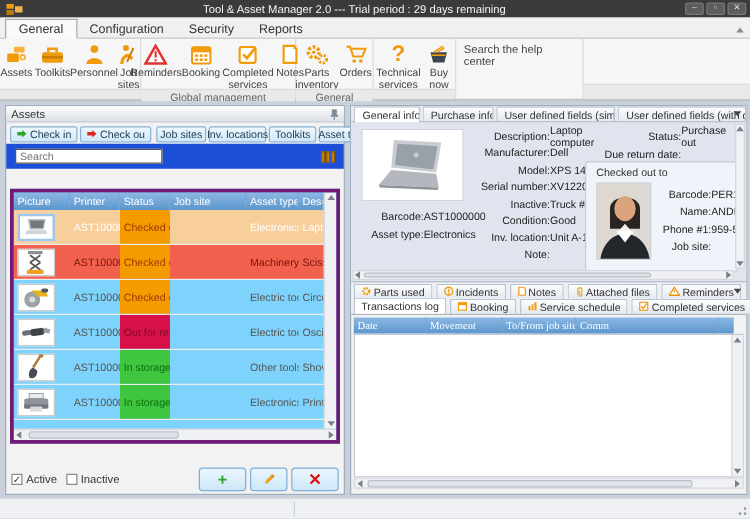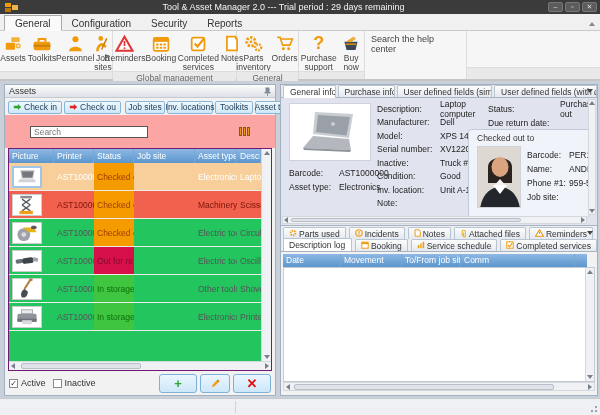--- a/index.html
+++ b/index.html
@@ -39,26 +39,26 @@
   .panel { position:absolute; top:3px; background:#f2f2f2; border:1px solid #9fb0c0; }
 
   
   .left-panel { left:4px; width:272px; height:312px; display:flex; flex-direction:column; }
   .lp-header { height:13px; background:linear-gradient(#fdfdfd,#dde1e6); border-bottom:1px solid #c3cad2; display:flex; align-items:center; padding:0 4px; font-size:9px; color:#333; }
   .lp-header .sp { flex:1; }
   .lp-toolbar { height:17px; display:flex; align-items:center; padding:2px 3px 1px; gap:2px; }
   .tbtn { height:13px; background:linear-gradient(#eef8ff,#cfe8f8); border:1px solid #8ab4d6; border-radius:2px; font-size:8.5px; color:#1d3a52; display:flex; align-items:center; justify-content:center; padding:0 4px; white-space:nowrap; }
   .tbtn svg { margin-right:2px; }
   .tb-gap { flex:1; }
-  .search-strip { height:33px; background:#fca5a5; display:flex; align-items:center; padding:0 25px; }
+  .search-strip { height:20px; background:#1d4ed8; display:flex; align-items:center; padding:0 7px; }
   .search-input { width:118px; height:12px; background:#fff; border:1px solid #555; font-size:8.5px; color:#999; padding:0 3px; font-family:"Liberation Sans",sans-serif; }
   .cols-icon { margin-left:auto; display:flex; gap:1px; }
   .cols-icon i { width:3px; height:9px; background:#e8940c; border:0.5px solid #8a5a00; }
 
-  .table-frame { flex:1; margin:0 3px; background:#22c55e; border:1px solid #701a75; position:relative; display:flex; flex-direction:column; overflow:hidden; }
+  .table-frame { flex:1; margin:16px 3px; background:#7dd3fc; border:3px solid #701a75; position:relative; display:flex; flex-direction:column; overflow:hidden; }
   .agrid { display:grid; grid-template-columns:45px 40px 40px 61px 42px 1fr; }
   .ahead { height:14px; background:linear-gradient(#8db8e4,#5b96cd); color:#fff; margin-right:10px; }
   .ahead > div { padding:2px 3px 0; font-size:8.5px; border-right:1px solid #7aa6d2; overflow:hidden; white-space:nowrap; }
   .arow { height:28px; margin-right:10px; border-bottom:1px solid #ececec; color:#555; }
   .arow > div { padding:0 3px; font-size:8.5px; display:flex; align-items:center; overflow:hidden; white-space:nowrap; }
   .picbox { width:30px; height:22px; background:#fff; border:1px solid #ccc; display:flex; align-items:center; justify-content:center; }
   .arow.sel { background:#f8cf9b; color:#fff; }
   .arow.sel .picbox { border:2px solid #9fc6e8; }
   .arow.alert { background:#f2614d; color:#7a150a; }
   .stc { font-weight:normal; }
@@ -86,47 +86,47 @@
   
   .right-panel { left:280px; width:318px; height:312px; background:#f2f2f2; display:flex; flex-direction:column; }
   .dtabs { height:13px; display:flex; align-items:flex-end; padding-left:2px; gap:2px; position:relative; background:#e8eaee; border-bottom:1px solid #aab4c0; }
   .dtab { font-size:8.5px; color:#333; padding:1px 6px 0; background:linear-gradient(#fcfcfc,#e4e9f0); border:1px solid #b9c4d2; border-bottom:none; border-radius:2px 2px 0 0; height:12px; white-space:nowrap; overflow:hidden; }
   .dtab.active { background:#fff; height:13px; margin-bottom:-1px; }
   .dd-arrow { position:absolute; right:4px; bottom:4px; width:0; height:0; border-left:3px solid transparent; border-right:3px solid transparent; border-top:4px solid #444; }
 
   .detail { height:128px; background:#e1e4ee; position:relative; font-size:8.5px; color:#222; border-bottom:1px solid #aab4c0; }
   .photo-box { position:absolute; left:8px; top:5px; width:82px; height:58px; background:#fff; border:1px solid #cdd2dc; display:flex; align-items:center; justify-content:center; }
   .kv { display:flex; height:14px; align-items:center; }
-  .kv .k { flex-shrink:0; }
+  .kv .k { flex-shrink:0;text-align:right; }
   .dleft { position:absolute; left:8px; top:68px; width:100px; }
   .dleft .k { width:50px; }
   .dmid { position:absolute; left:96px; top:4px; width:108px; }
   .dmid .kv { height:13.5px; }
   .dmid .k { width:63px; }
-  .dright { position:absolute; left:207px; top:4px; width:106px; }
+  .dright { position:absolute; left:192px; top:4px; width:106px; }
   .dright .k { width:72px; }
   .cobox { position:absolute; left:187px; top:31px; width:122px; height:89px; background:#f0f3f9; border:1px solid #c2cbd9; border-radius:3px; padding:2px 4px; overflow:hidden; }
   .cobox .cotitle { font-size:8.5px; color:#333; margin:1px 0 16px 4px; }
   .cophoto { position:absolute; left:8px; top:16px; width:44px; height:62px; background:#e9e4df; border:1px solid #cfd2d8; overflow:hidden; }
   .cofields { position:absolute; left:58px; top:18px; width:70px; }
   .cofields .kv { height:14px; }
   .cofields .k { width:42px; }
   .cofields .v { white-space:nowrap; overflow:hidden; }
   .dvscroll { position:absolute; top:1px; right:1px; bottom:10px; width:8px; background:#f0f1f4; border:1px solid #d4d7dc; display:flex; flex-direction:column; justify-content:space-between; align-items:center; padding:1px 0; }
   .dhscroll { position:absolute; left:1px; right:10px; bottom:1px; height:8px; background:#f0f1f4; border:1px solid #d4d7dc; display:flex; align-items:center; justify-content:space-between; padding:0 1px; position:absolute; }
   .dhthumb { position:absolute; left:8px; top:1px; width:230px; height:4px; background:#dfe2e8; border:1px solid #b9bfc8; border-radius:2px; }
 
   .btabs { height:13px; display:flex; align-items:flex-end; gap:3px; padding-left:2px; position:relative; background:#eceef2; }
   .btab { display:flex; align-items:flex-start; gap:2px; font-size:8.5px; color:#333; padding:1px 5px 0; background:linear-gradient(#fcfcfc,#e4e9f0); border:1px solid #b9c4d2; border-bottom:none; border-radius:2px 2px 0 0; height:12px; white-space:nowrap; }
   .btab.active { background:#fff; height:13px; }
   .btabs.row2 { border-bottom:1px solid #aab4c0; }
 
   .tgrid { display:grid; grid-template-columns:58px 61px 59px 114px 1fr; }
   .thead { height:13px; background:linear-gradient(#8db8e4,#5b96cd); color:#fff; margin:2px 10px 0 2px; }
-  .thead > div { padding:1px 3px 0; font-size:8.5px; border-right:1px solid #7aa6d2; overflow:hidden; white-space:nowrap; }
+  .thead > div { padding:1px 3px 0; font-size:8.5px; border-right:1px solid #7aa6d2; overflow:hidden; white-space:nowrap;font-family:Liberation Serif, serif; }
   .tbody { flex:1; background:#fff; border:1px solid #c3cad4; margin:0 2px; position:relative; }
   .tvscroll { position:absolute; top:0; right:0; bottom:0; width:9px; background:#f0f1f4; border-left:1px solid #d4d7dc; display:flex; flex-direction:column; justify-content:space-between; align-items:center; padding:2px 0; }
   .thscroll { height:9px; margin:0 2px 4px; background:#f0f1f4; border:1px solid #d4d7dc; display:flex; align-items:center; justify-content:space-between; padding:0 2px; position:relative; }
   .thscroll .hthumb { left:10px; width:260px; }
 
   
   .statusbar { height:17px; background:#eef0f3; border-top:1px solid #c5cbd3; position:relative; }
   .sb-div { position:absolute; left:235px; top:2px; bottom:2px; width:1px; background:#cdd2d8; }
   .grip { position:absolute; right:2px; bottom:2px; width:10px; height:10px;
     background:
@@ -283,21 +283,21 @@
     </div>
     <div class="rgroup-label">General</div>
   </div>
 
   <div class="rgroup" style="width:66px">
     <div class="ritems">
       <div class="ritem" style="width:40px">
         <span class="ricon">
             <span class="qmark">?</span>
           </span>
-        <span class="rlbl">Purchase support</span>
+        <span class="rlbl">Technical services</span>
       </div>
       <div class="ritem" style="width:26px">
         <span class="ricon">
             <svg width="18" height="17" viewBox="0 0 22 20">
               <path d="M3 8 h16 l-2.5 10 h-11 Z" fill="#3a4654"></path>
               <path d="M6 8 L15 2 M9.5 8 L16.5 3.5" stroke="#f09a0c" stroke-width="1.6"></path>
               <rect x="4.4" y="10" width="13" height="1.6" fill="#f09a0c"></rect>
             </svg>
           </span>
         <span class="rlbl">Buy now</span>
@@ -656,21 +656,21 @@
             <path d="M5.5 1 L10.5 9 H0.5 Z" fill="#fff" stroke="#e8930c" stroke-width="1.3"></path>
             <rect x="4.9" y="3.6" width="1.2" height="2.6" fill="#e8930c"></rect>
           </svg>
           <span>Reminders</span>
         </span>
       <span class="dd-arrow"></span>
     </div>
 
     <div class="btabs row2">
       <span class="btab active" style="width:74px">
-          <span>Description log</span>
+          <span>Transactions log</span>
         </span>
       <span class="btab">
           <svg width="8" height="8" viewBox="0 0 10 10">
             <rect x="1" y="1.5" width="8" height="7.5" fill="#fff" stroke="#f09a0c" stroke-width="1.2"></rect>
             <rect x="1" y="1.5" width="8" height="2.4" fill="#f09a0c"></rect>
           </svg>
           <span>Booking</span>
         </span>
       <span class="btab">
           <svg width="8" height="8" viewBox="0 0 10 10">

